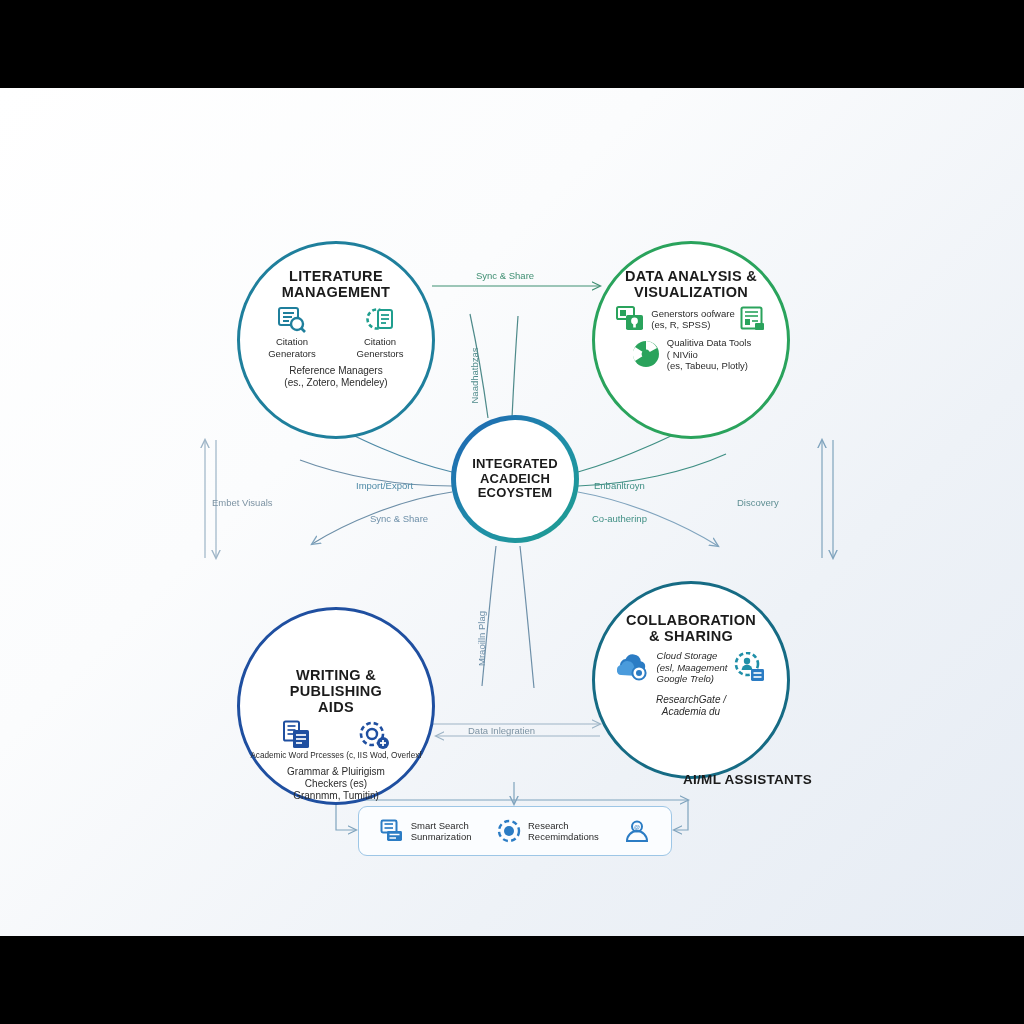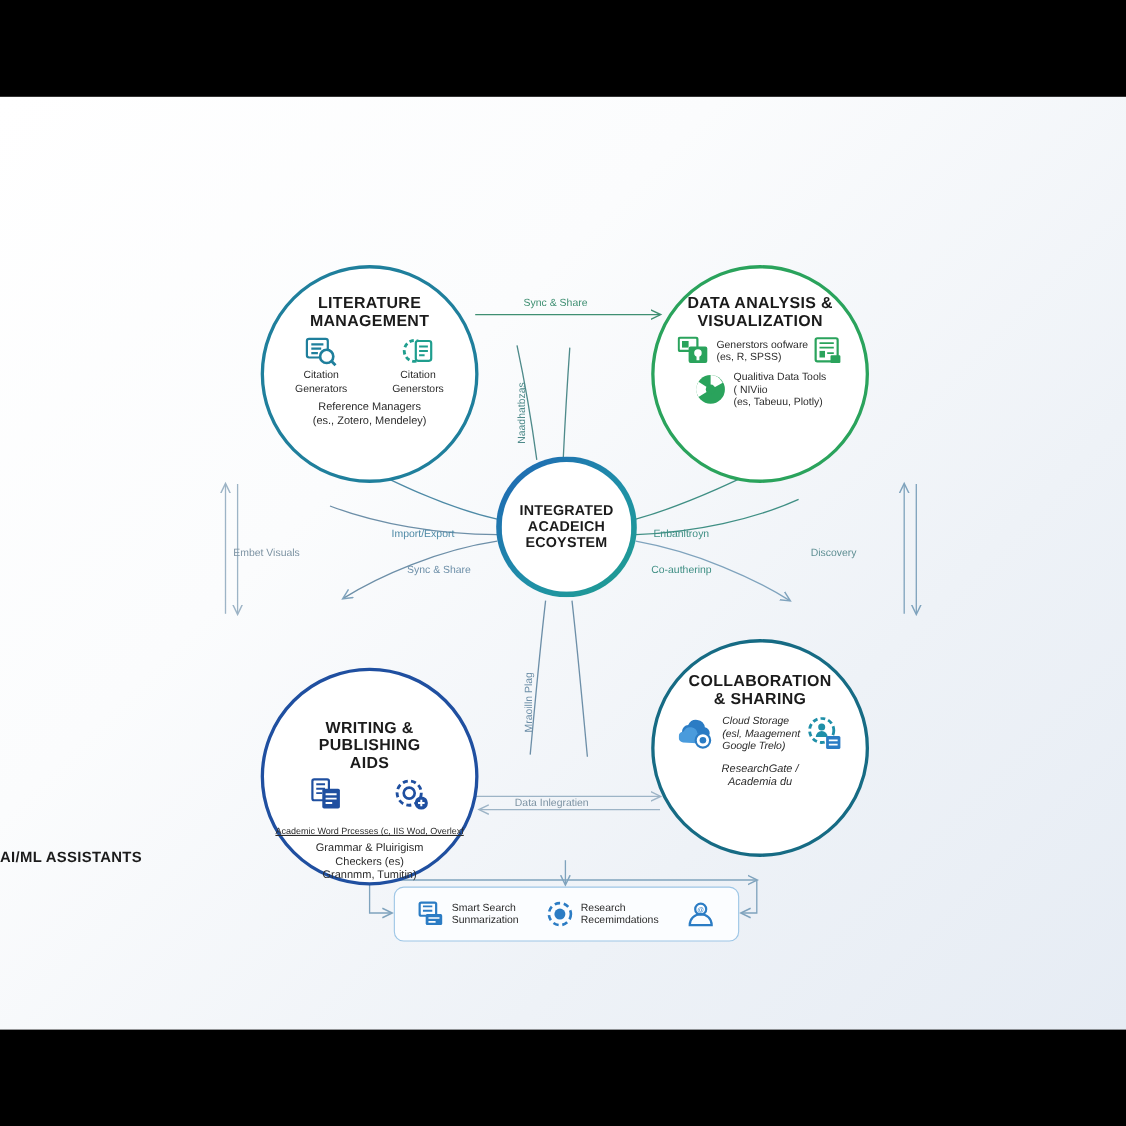--- a/index.html
+++ b/index.html
@@ -52,21 +52,21 @@
     border: 5px solid transparent;
     background:
       linear-gradient(#fff,#fff) padding-box,
       linear-gradient(135deg,#1f63b5 0%,#1f8fa8 55%,#1f9e8e 100%) border-box;
     justify-content: center;
   }
   #center .node-title { font-size: 13px; margin: 0; letter-spacing: .2px; }
 
   
   #aiml-title {
-    position: absolute; left: 0; top: 684px; width: 812px; text-align: left;
+    position: absolute; left: 0; top: 684px; width: 812px; text-align: right;
     font-size: 13.5px; font-weight: bold; color: #1b1b1b; letter-spacing: .3px;
   }
   #aiml-box {
     position: absolute; left: 358px; top: 718px; width: 314px; height: 50px;
     border: 1.4px solid #9dc6e6; border-radius: 9px;
     background: #fbfdff;
     display: flex; align-items: center; justify-content: space-around; padding: 0 8px;
   }
   .aiml-item { display: flex; align-items: center; gap: 7px; }
   .aiml-item .txt { font-size: 9.5px; color: #2b2b2b; line-height: 1.2; text-align: left; }
@@ -252,21 +252,21 @@
         <span>
           <svg class="ico" width="32" height="30" viewBox="0 0 32 30">
             <circle cx="14" cy="14" r="11" fill="none" stroke="#1f4fa0" stroke-width="2.6" stroke-dasharray="4.6 3"></circle>
             <circle cx="14" cy="14" r="5" fill="none" stroke="#1f4fa0" stroke-width="2.4"></circle>
             <circle cx="25" cy="23" r="6" fill="#1f4fa0"></circle>
             <line x1="25" y1="20" x2="25" y2="26" stroke="#fff" stroke-width="1.8"></line>
             <line x1="22" y1="23" x2="28" y2="23" stroke="#fff" stroke-width="1.8"></line>
           </svg>
         </span>
       </div>
-      <div class="node-sub lbl-xs" style="margin-top:14px;text-decoration:underline;">Academic Word Prcesses (c,&nbsp;IIS Wod, Overlexf</div>
+      <div class="node-sub lbl-xs" style="margin-top:1px;">Academic Word Prcesses (c,&nbsp;IIS Wod, Overlexf</div>
       <div class="node-sub lbl-m" style="white-space:pre-line;margin-top:5px;">Grammar &amp; Pluirigism
 Checkers (es)
 Grannmm, Tumitin)</div>
     </div>
 
     <div class="node" id="collab">
       <div class="node-title">COLLABORATION
 &amp; SHARING</div>
       <div class="row-two" style="margin-top:6px; gap:6px;font-style:italic;">
         <span>

